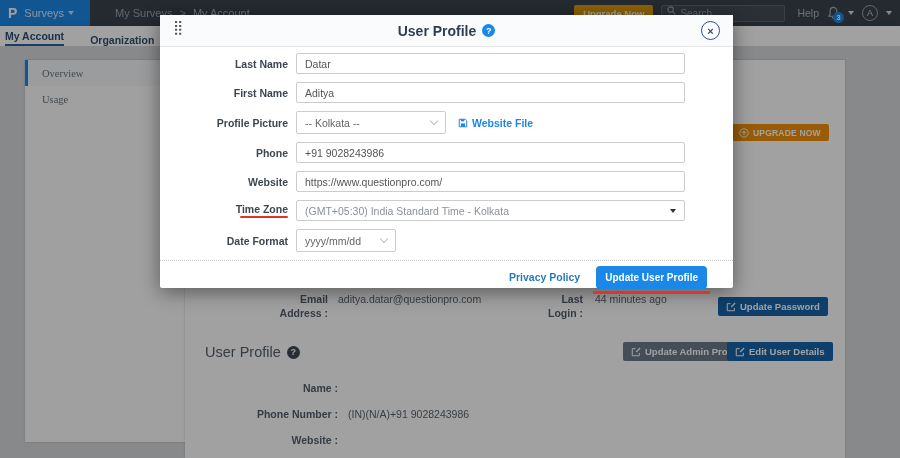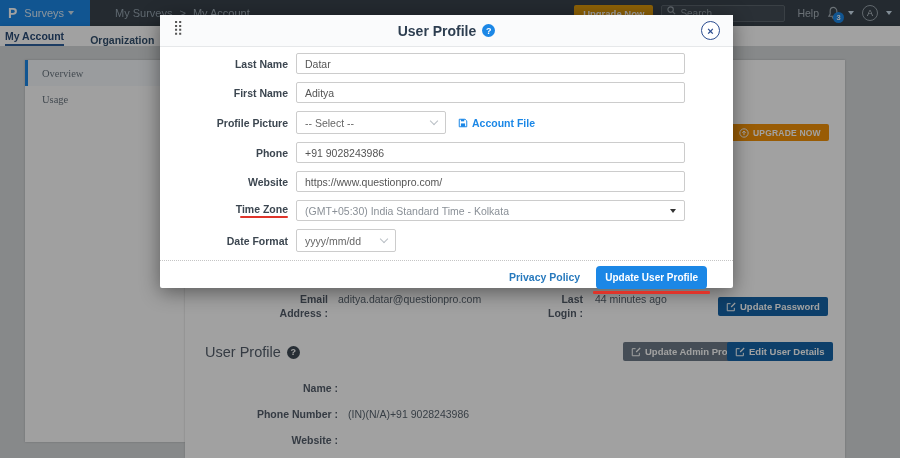--- a/index.html
+++ b/index.html
@@ -241,32 +241,32 @@
       <div class="m-label">
           <span>First Name</span>
         </div>
       <input class="m-input" value="Aditya" style="">
     </div>
     <div class="m-row" style="height:23px;">
       <div class="m-label">
           <span>Profile Picture</span>
         </div>
       <div class="sel-box" style="width:150px;">
-        <span>-- Select --</span>
+        <span>-- Kolkata --</span>
         <span class="chev"></span>
       </div>
       <span class="upload">
         <span>
           <svg width="10" height="10" viewBox="0 0 12 12">
               <path d="M1.5 1.5 H8.5 L10.5 3.5 V10.5 H1.5 Z" fill="none" stroke="#1b87e6" stroke-width="1.2"></path>
               <rect x="3.5" y="6.5" width="5" height="4" fill="#1b87e6"></rect>
               <rect x="3.5" y="1.5" width="4" height="2.5" fill="#1b87e6"></rect>
             </svg>
         </span>
-        <span>Account File</span>
+        <span>Website File</span>
       </span>
     </div>
     <div class="m-row">
       <div class="m-label">
           <span>Phone</span>
         </div>
       <input class="m-input" value="+91 9028243986" style="">
     </div>
     <div class="m-row">
       <div class="m-label">

